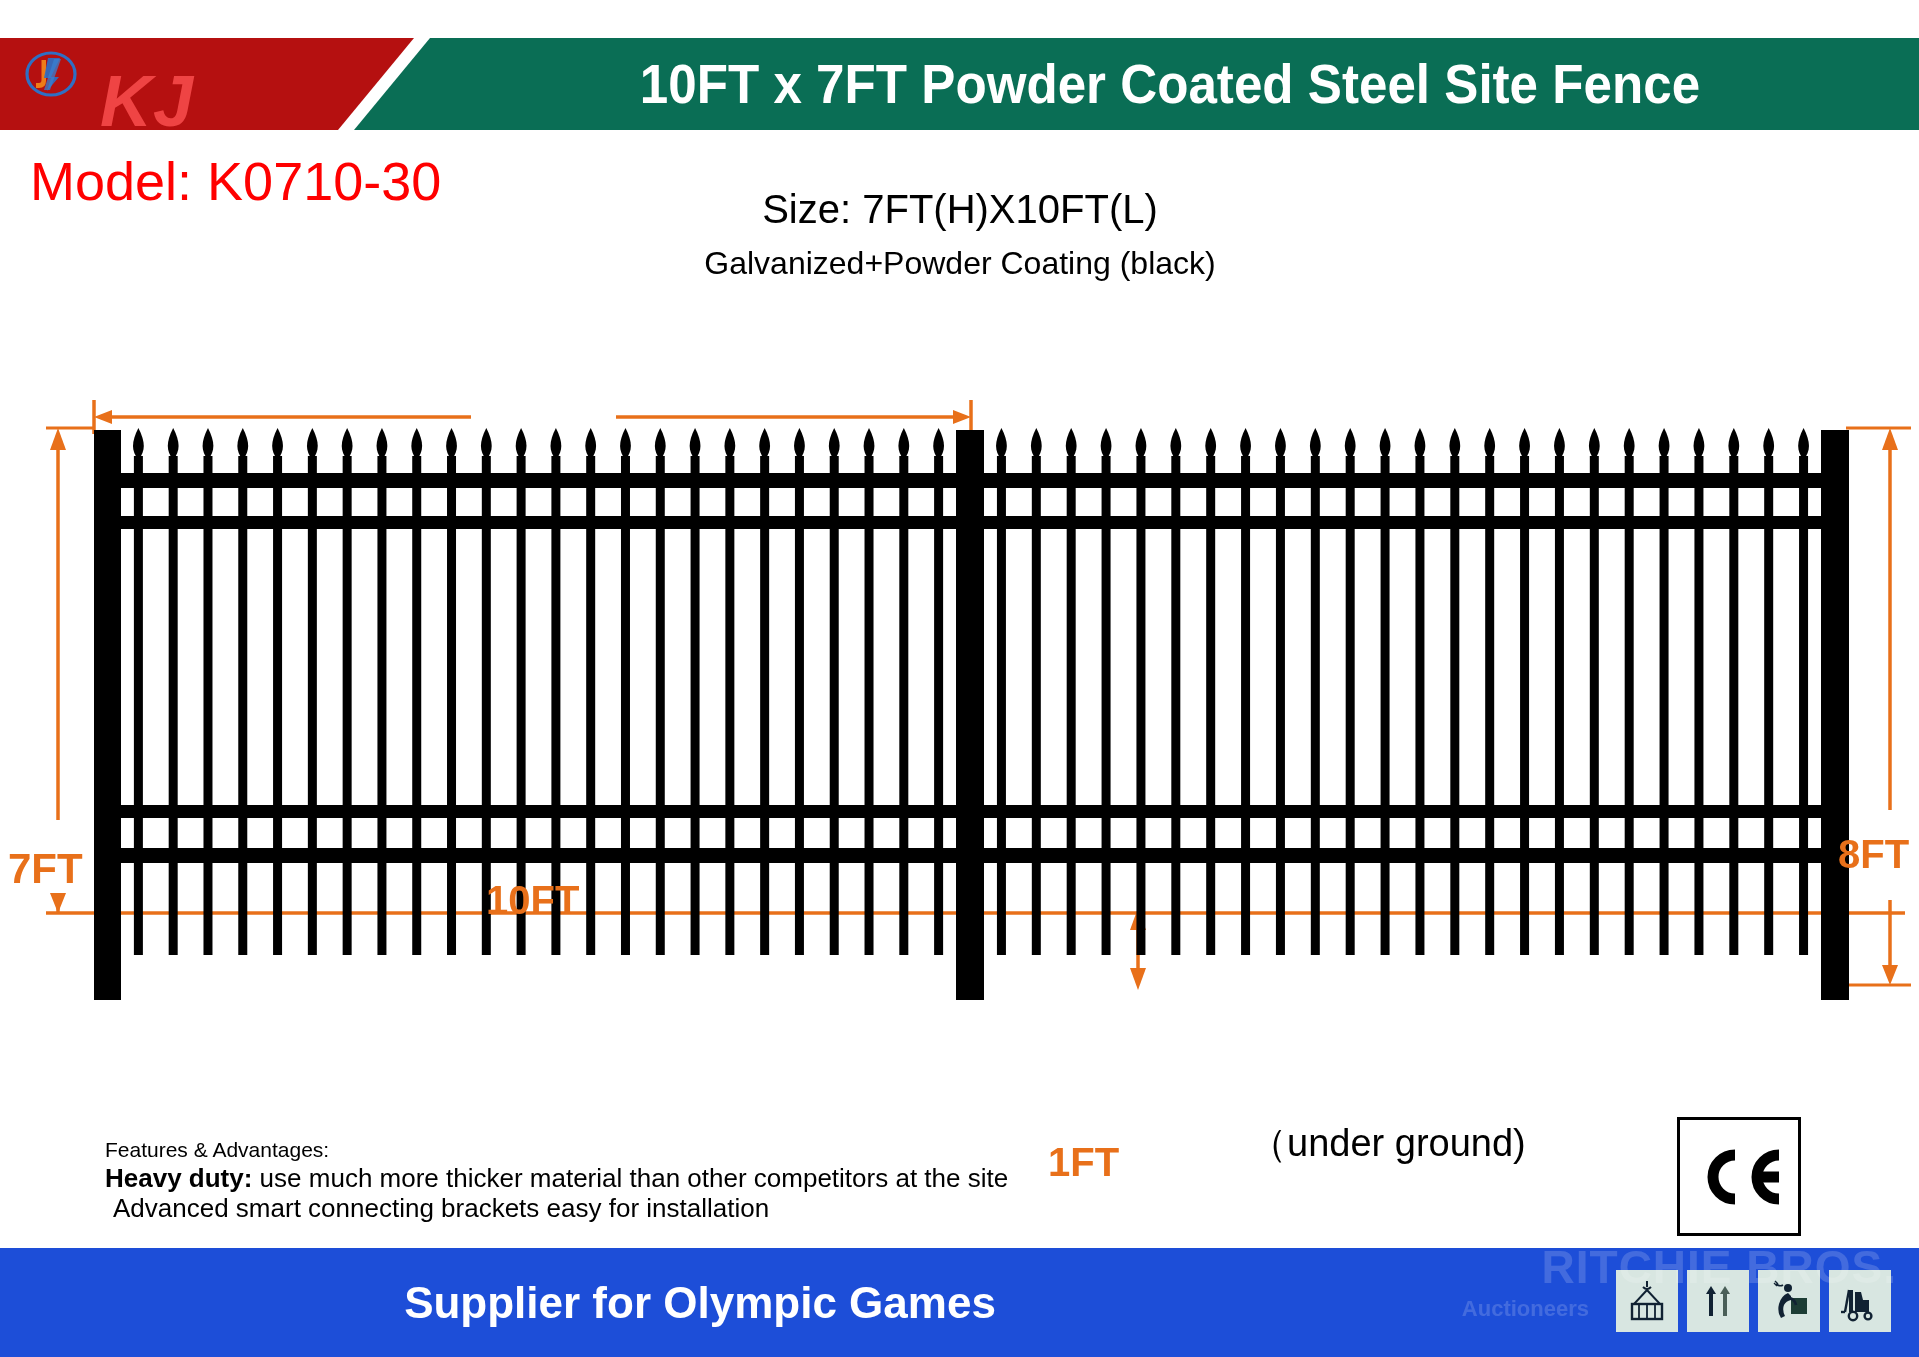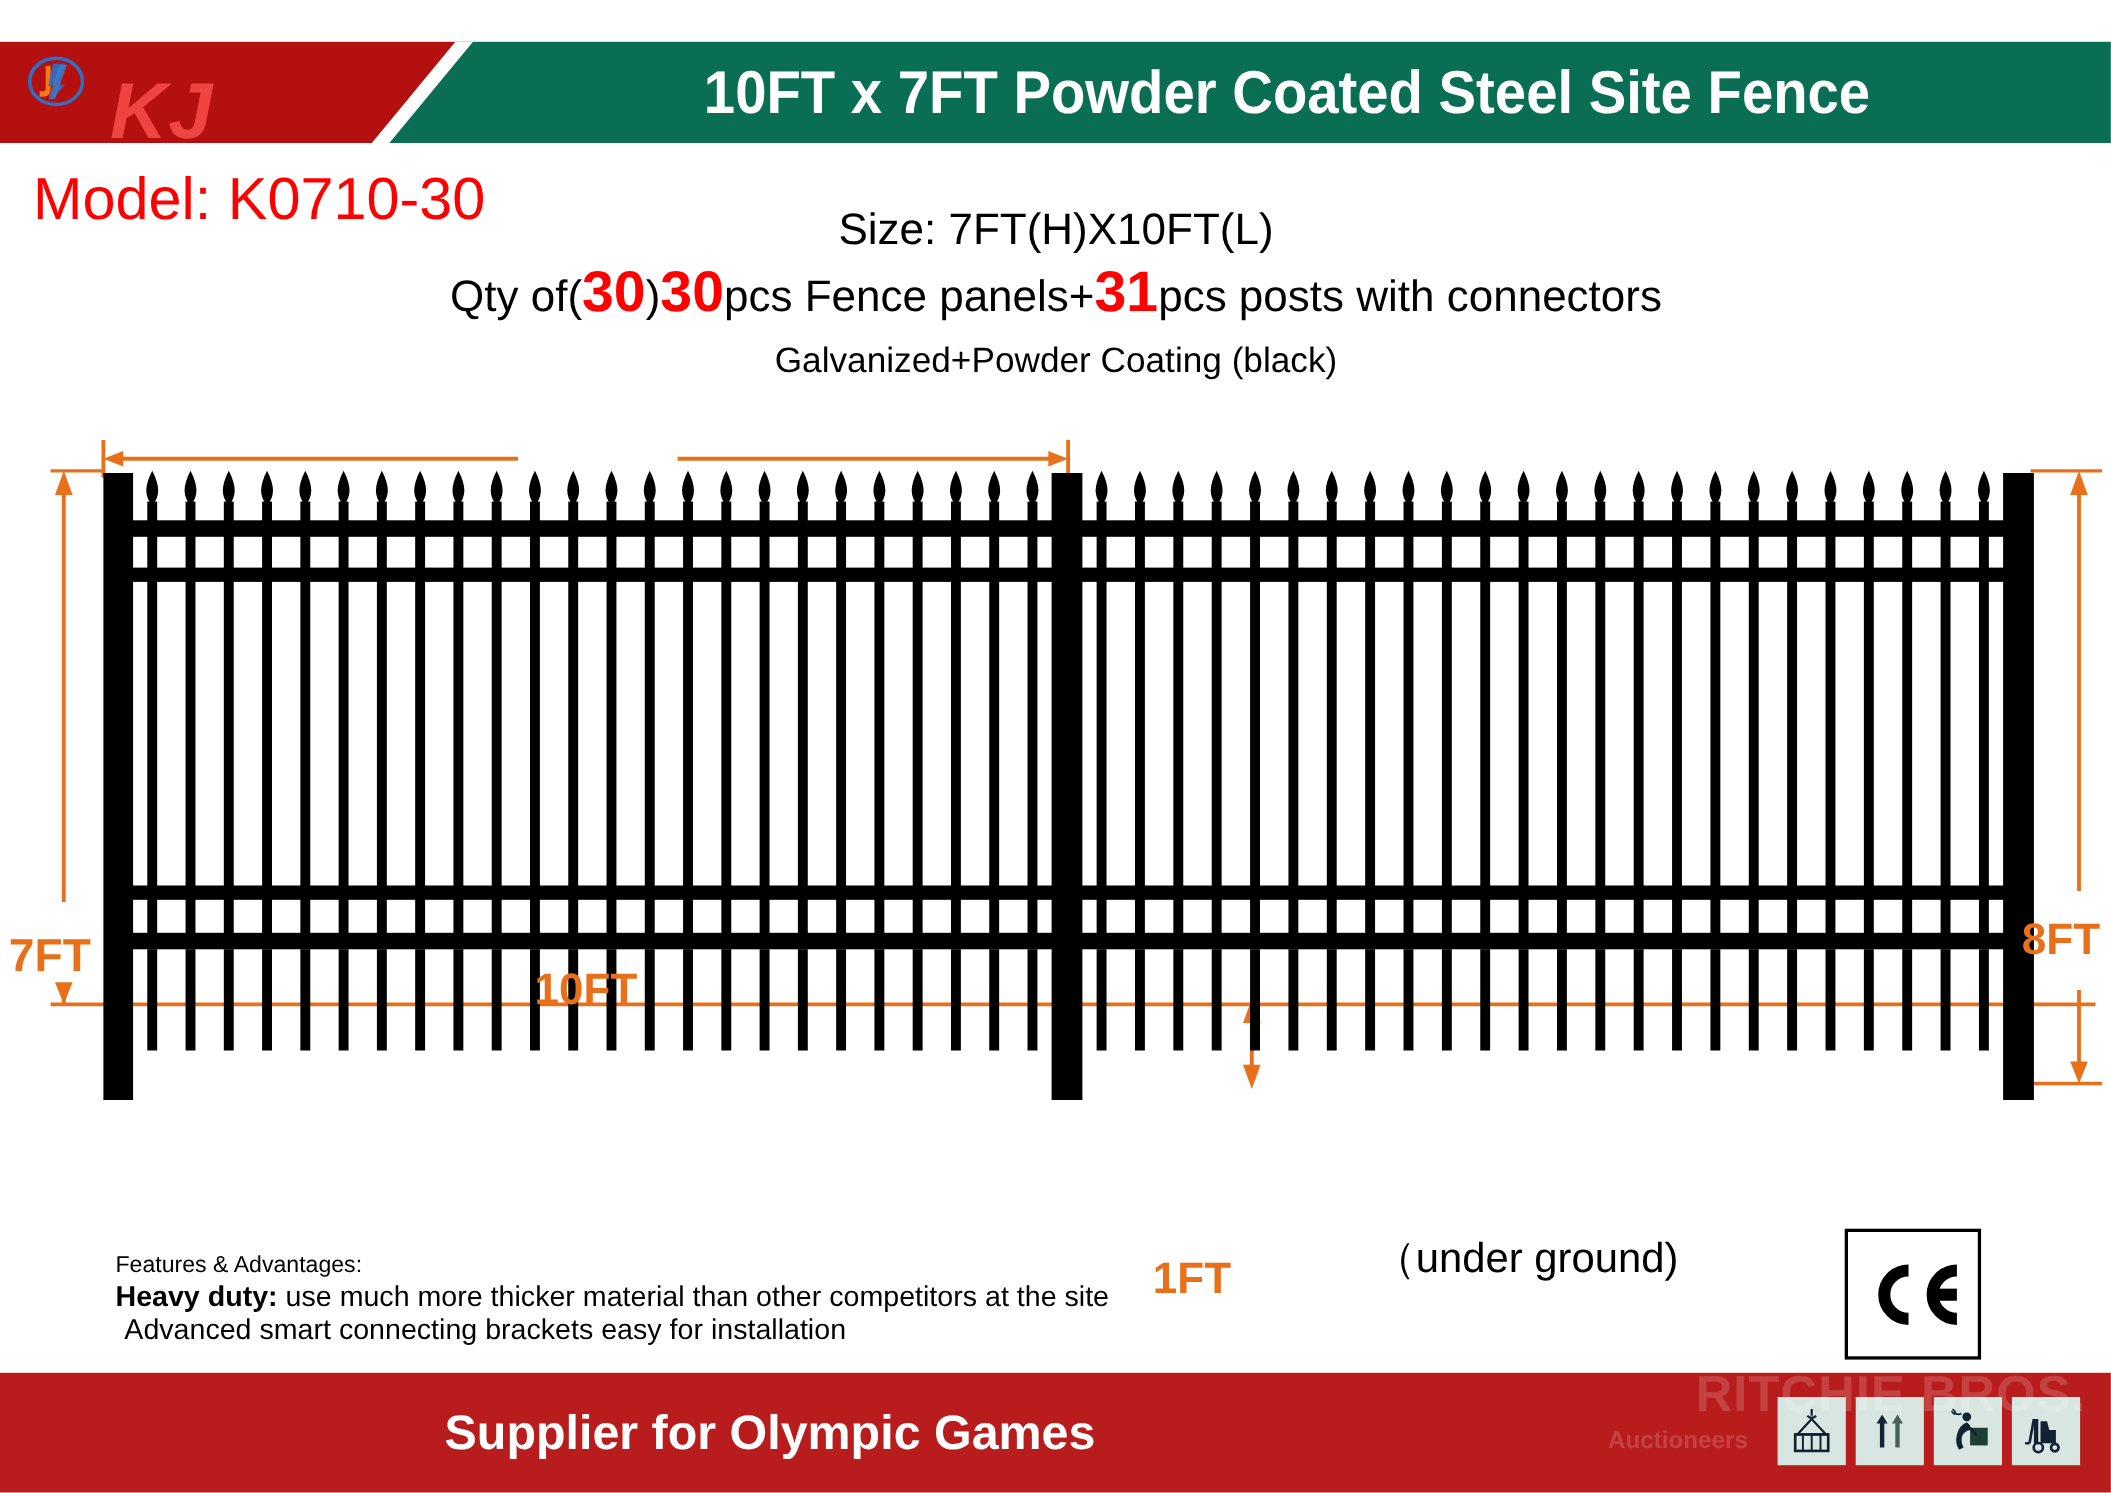--- a/index.html
+++ b/index.html
@@ -179,21 +179,21 @@
     display: flex;
     align-items: center;
     justify-content: center;
   }
 
   
   #bottom-banner {
     position: absolute;
     left: 0; top: 1248px;
     width: 1919px; height: 109px;
-    background: #b91c1c;
+    background: #1d4ed8;
   }
   #supplier-text {
     position: absolute;
     left: 0; top: 0;
     width: 1400px; height: 109px;
     display: flex;
     align-items: center;
     justify-content: center;
     color: #ffffff;
     font-size: 44px;
@@ -249,21 +249,20 @@
   </svg>
 
   <div id="brand-text">KJ</div>
   <div id="banner-title">10FT x 7FT Powder Coated Steel Site Fence</div>
 </div>
 
 <div id="model-label">Model: K0710-30</div>
 
 <div id="spec-block">
   <div class="spec-line2">Size: 7FT(H)X10FT(L)</div>
-  <div class="spec-line3"><span>Qty of(</span><span class="qty-red">30</span><span>)</span><span class="qty-red">30</span><span>pcs Fence panels+</span><span class="qty-red">31</span><span>pcs posts with connectors</span></div>
   <div class="spec-line4">Galvanized+Powder Coating (black)</div>
 </div>
 
 <div id="diagram">
   <svg class="fence-svg" width="1919" height="830" viewBox="0 0 1919 830">
     <defs>
 
       <g id="finial">
         <path d="M0,0 C3.4,7 5.2,13 5.2,17.5 C5.2,22 3.4,26 0,31 C-3.4,26 -5.2,22 -5.2,17.5 C-5.2,13 -3.4,7 0,0 Z" fill="#000"></path>
       </g>

